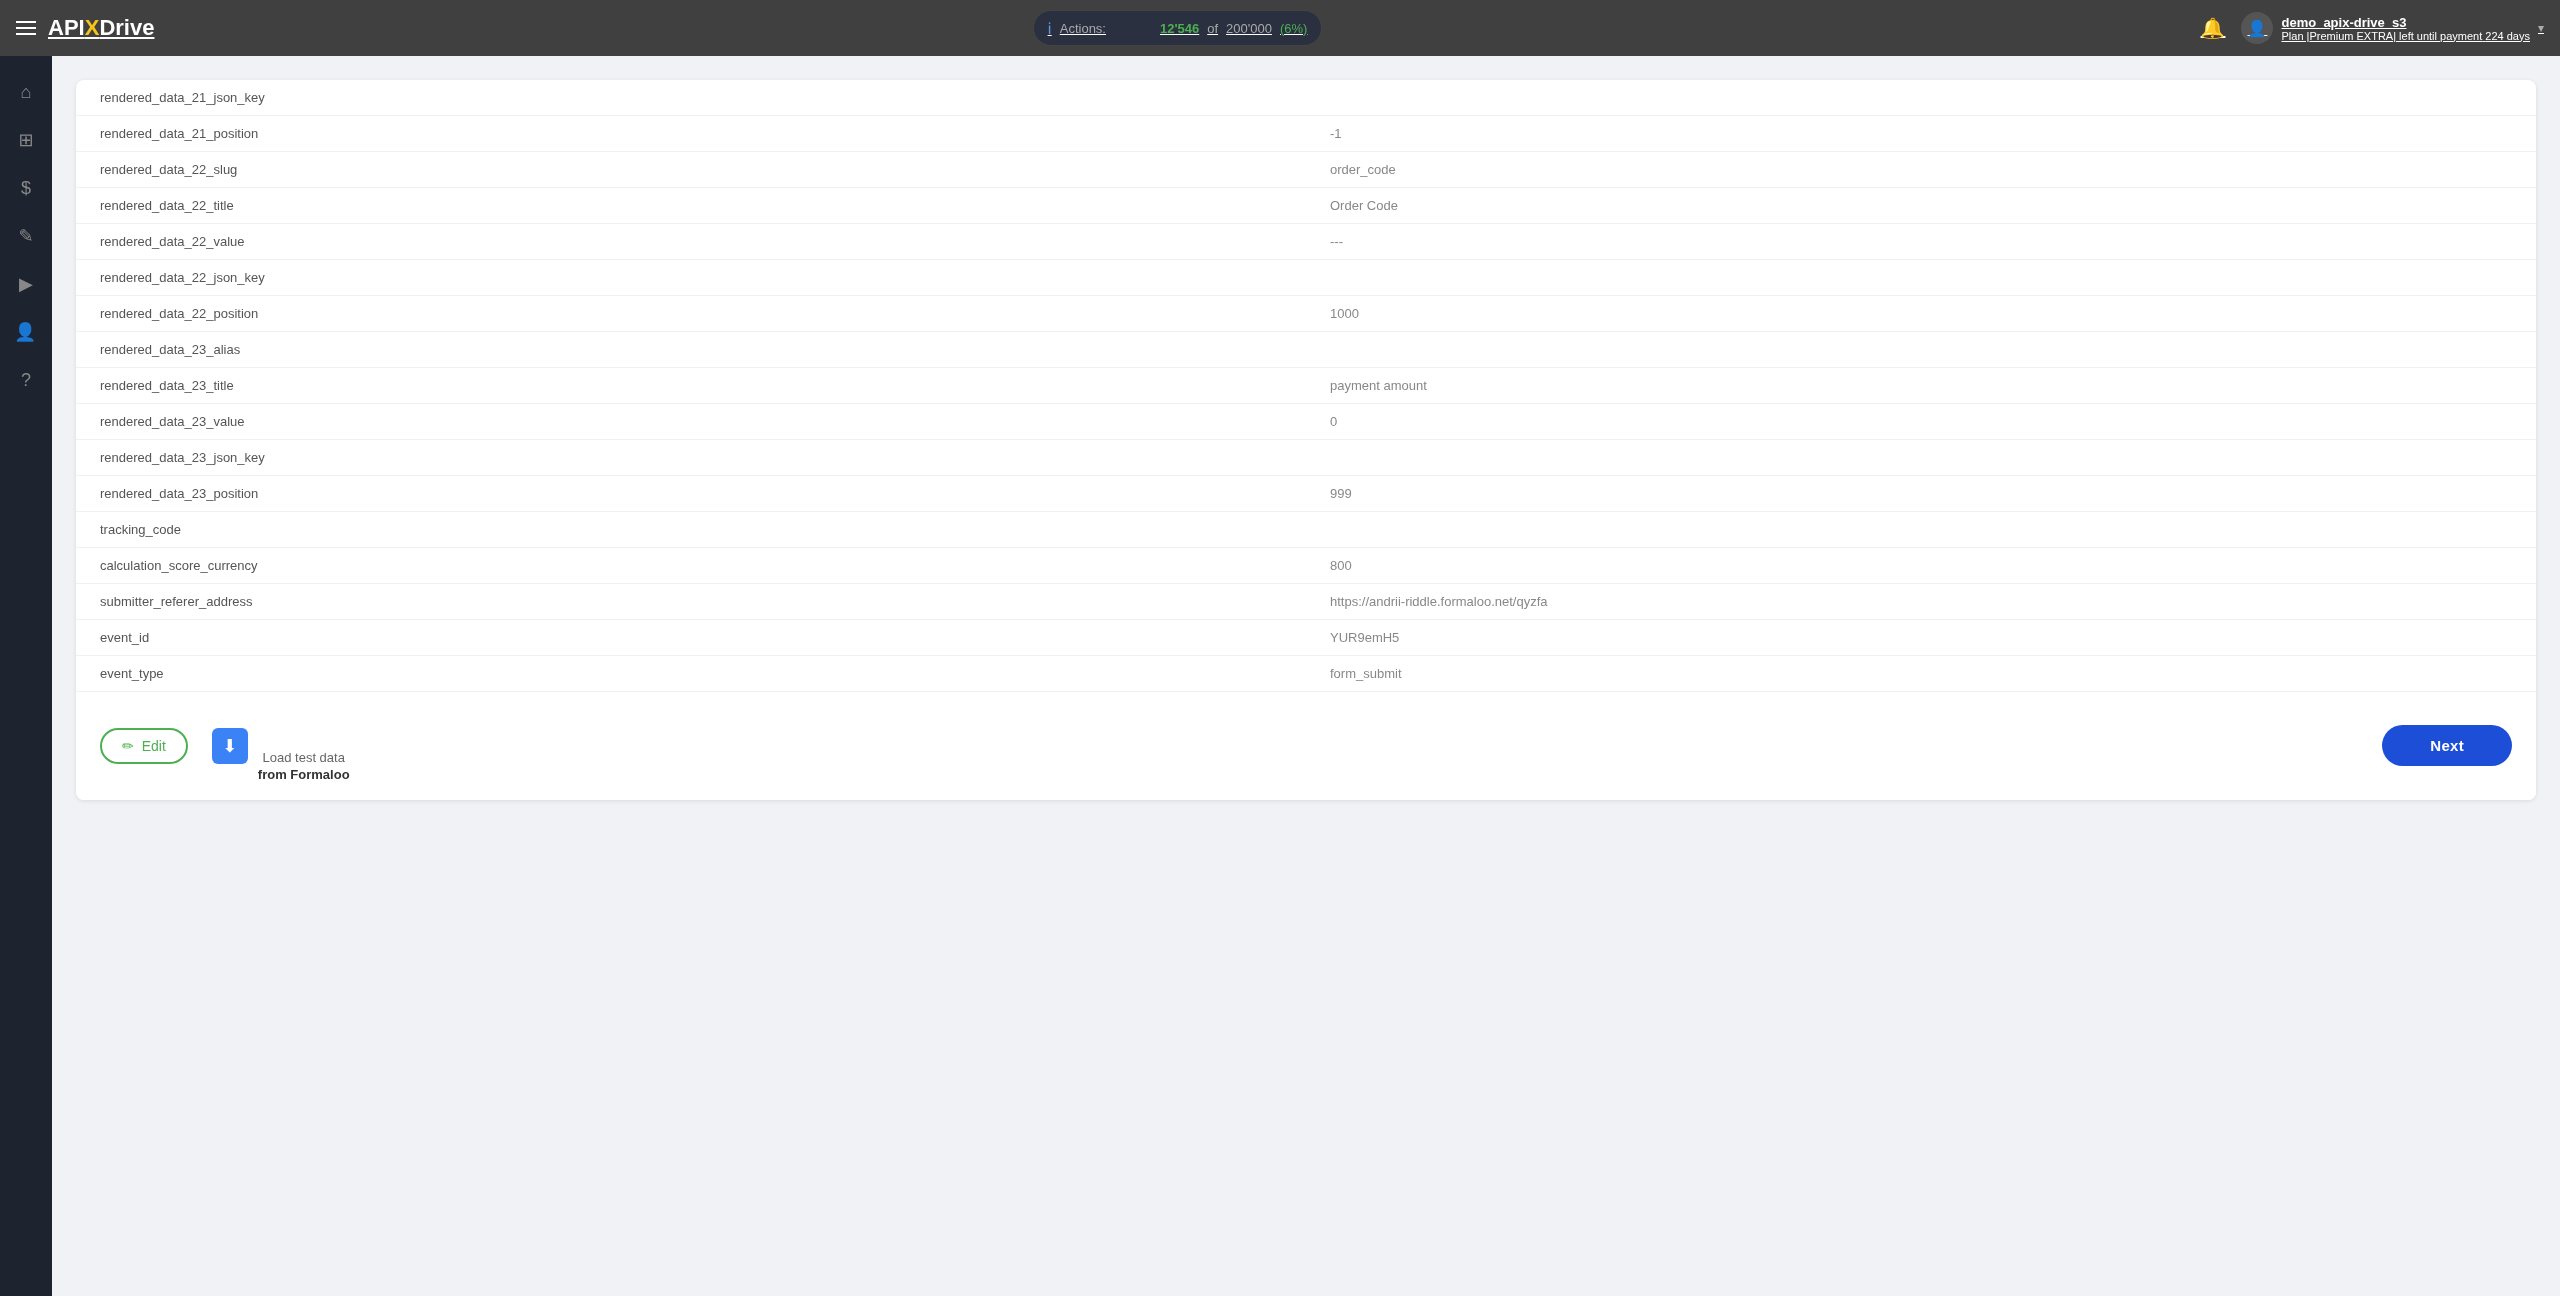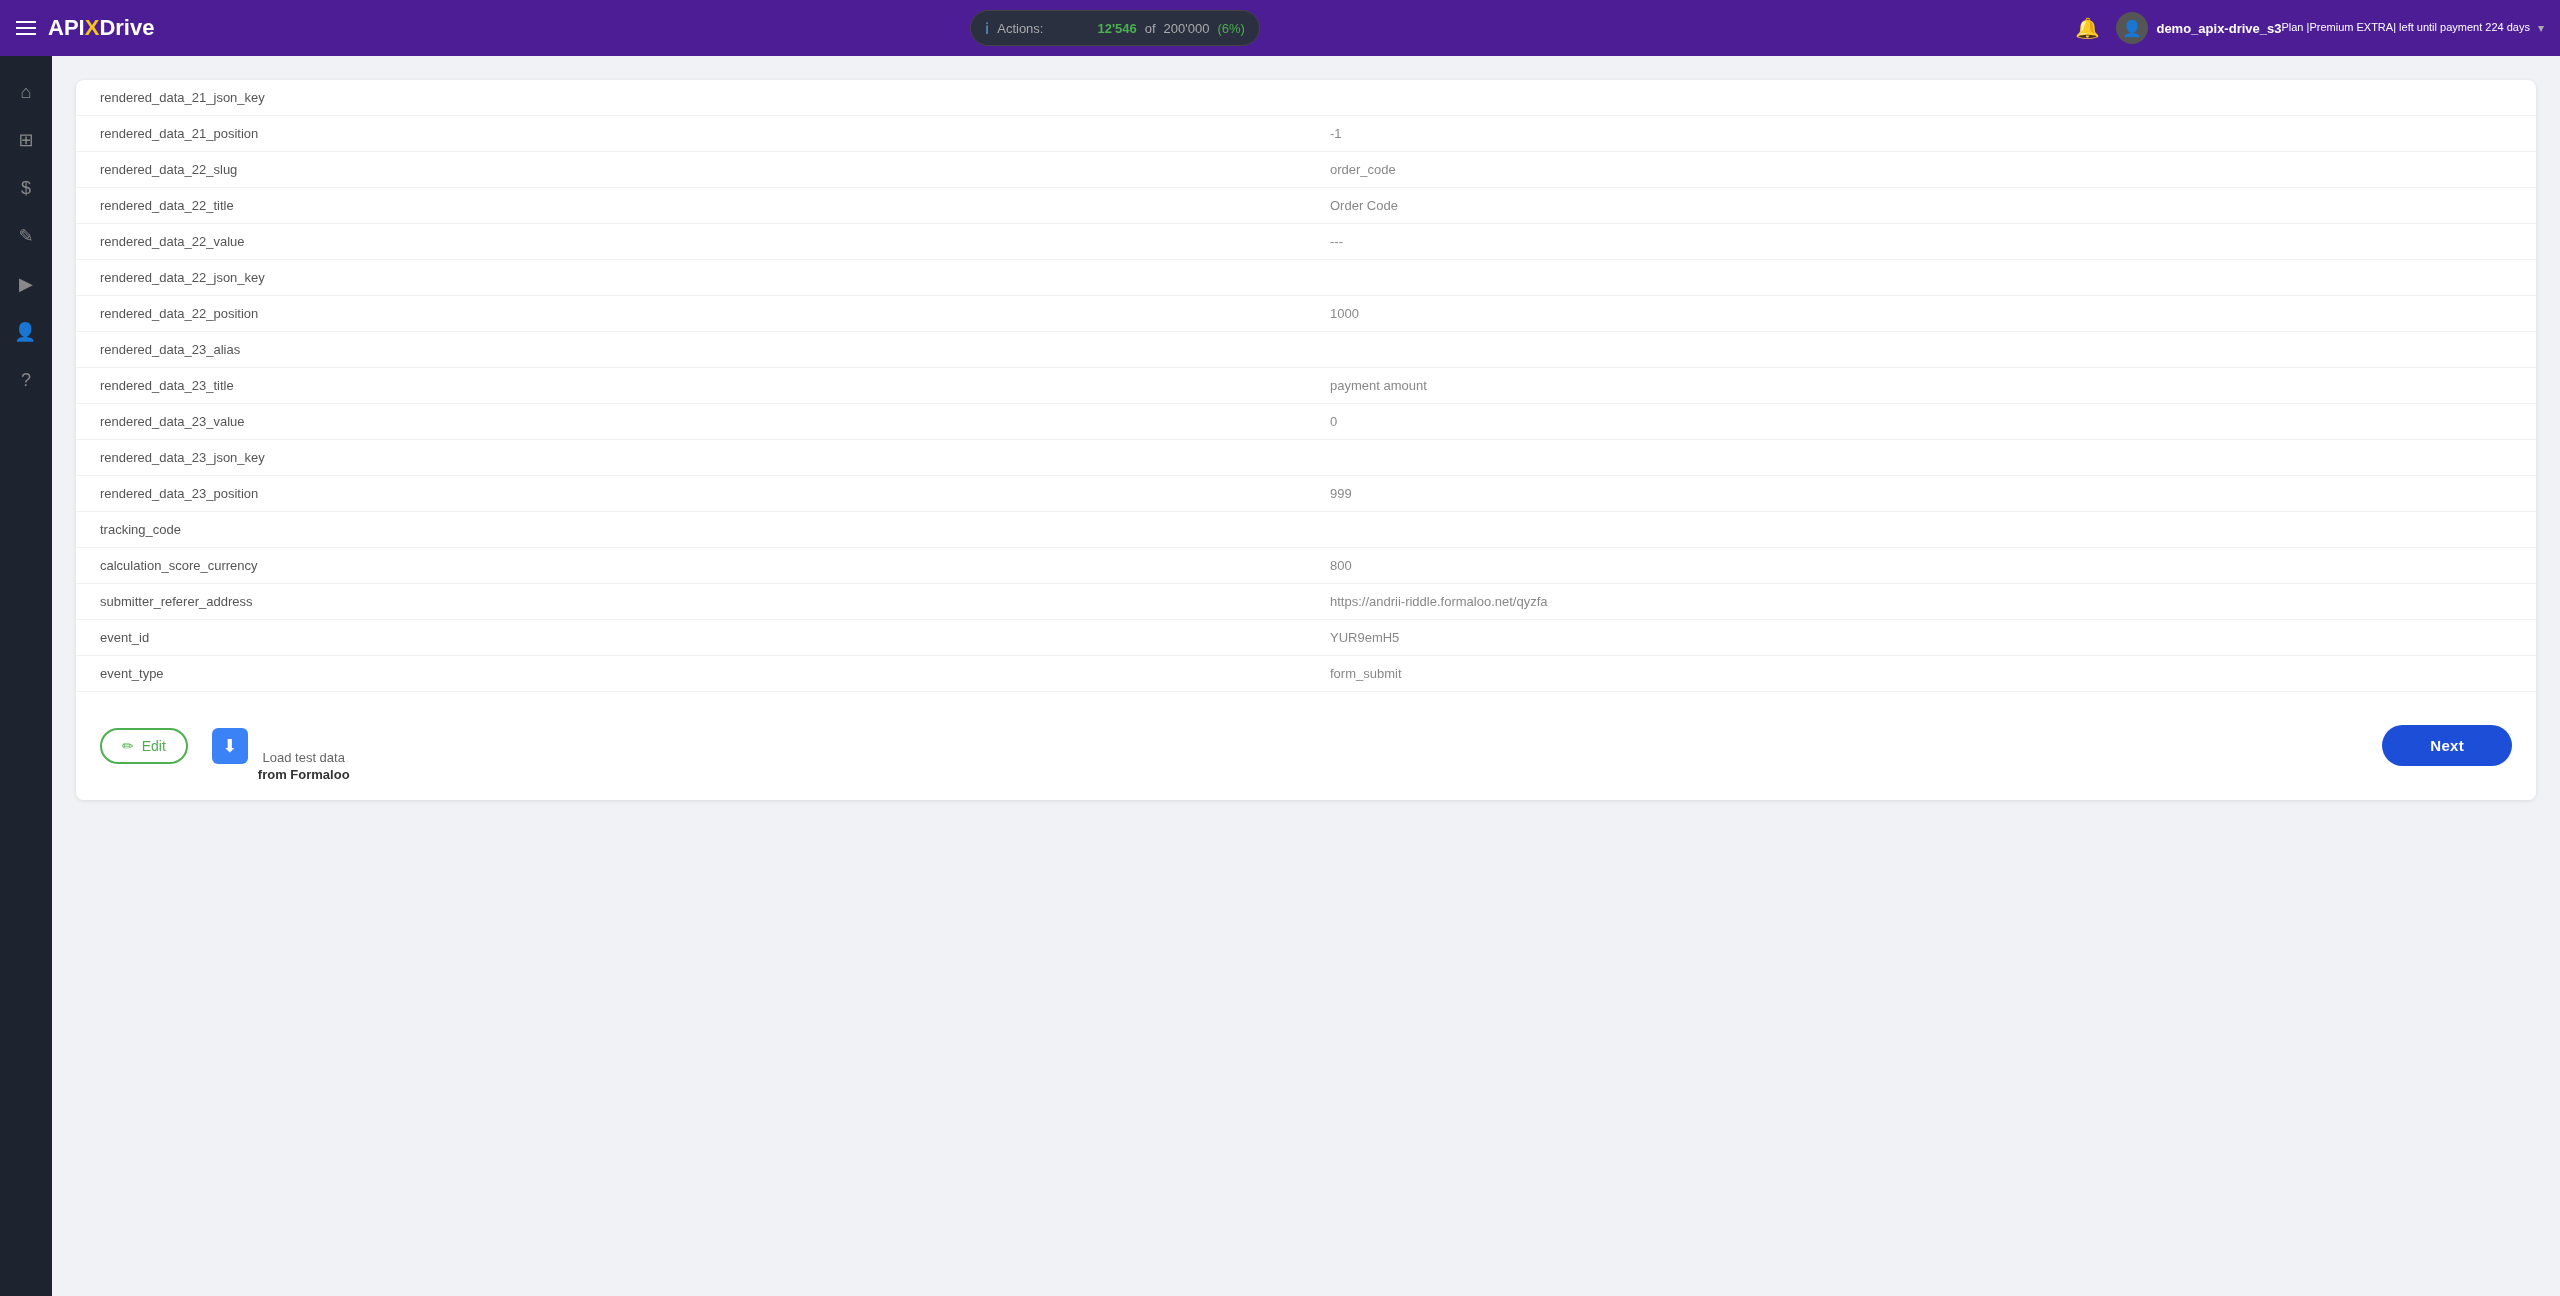--- a/index.html
+++ b/index.html
@@ -1,22 +1,22 @@
 <!DOCTYPE html>
 <html><head>
   <meta charset="utf-8">
   <style>
     * { box-sizing: border-box; margin: 0; padding: 0; }
     body { font-family: 'Segoe UI', Arial, sans-serif; background: #f0f2f5; color: #333; font-size: 14px; }
 
     
     .navbar {
       display: flex; align-items: center; justify-content: space-between;
-      background: #4c1d95; color: #fff; height: 56px; padding: 0 16px;
-      position: fixed; top: 0; left: 0; right: 0; z-index: 100;
+      background: #404040; color: #fff; height: 56px; padding: 0 16px;
+      position: fixed; top: 0; left: 0; right: 0; z-index: 100; text-decoration: underline;
     }
     .navbar-left { display: flex; align-items: center; gap: 12px; }
     .hamburger { cursor: pointer; display: flex; flex-direction: column; gap: 4px; }
     .hamburger span { display: block; width: 20px; height: 2px; background: #fff; }
     .logo { display: flex; align-items: center; font-size: 22px; font-weight: 700; color: #fff; }
     .logo span.api { color: #fff; }
     .logo span.x { color: #f5c518; }
     .logo span.drive { color: #fff; }
 
     .navbar-center { display: flex; align-items: center; gap: 8px; }
@@ -27,21 +27,21 @@
     .actions-badge .info-icon { color: #5b9bd5; font-size: 16px; }
     .actions-text { color: #aaa; }
     .actions-count { color: #4caf50; font-weight: 600; margin-left: 46px; }
     .actions-total { color: #aaa; }
     .actions-pct { color: #4caf50; }
 
     .navbar-right { display: flex; align-items: center; gap: 16px; }
     .bell-icon { font-size: 20px; color: #aaa; cursor: pointer; }
     .user-info { display: flex; align-items: center; gap: 8px; cursor: pointer; }
     .user-avatar { width: 32px; height: 32px; border-radius: 50%; background: #555; display: flex; align-items: center; justify-content: center; color: #ccc; font-size: 16px; }
-    .user-details { display: flex; flex-direction: row; }
+    .user-details { display: flex; flex-direction: column; }
     .user-name { font-size: 13px; font-weight: 600; color: #fff; }
     .user-plan { font-size: 11px; color: #aaa; }
     .user-plan span { color: #fff; }
     .chevron-down { color: #aaa; font-size: 12px; }
 
     
     .sidebar {
       position: fixed; left: 0; top: 56px; bottom: 0; width: 52px;
       background: #1e2330; display: flex; flex-direction: column; align-items: center;
       padding: 16px 0; gap: 8px; z-index: 99;

